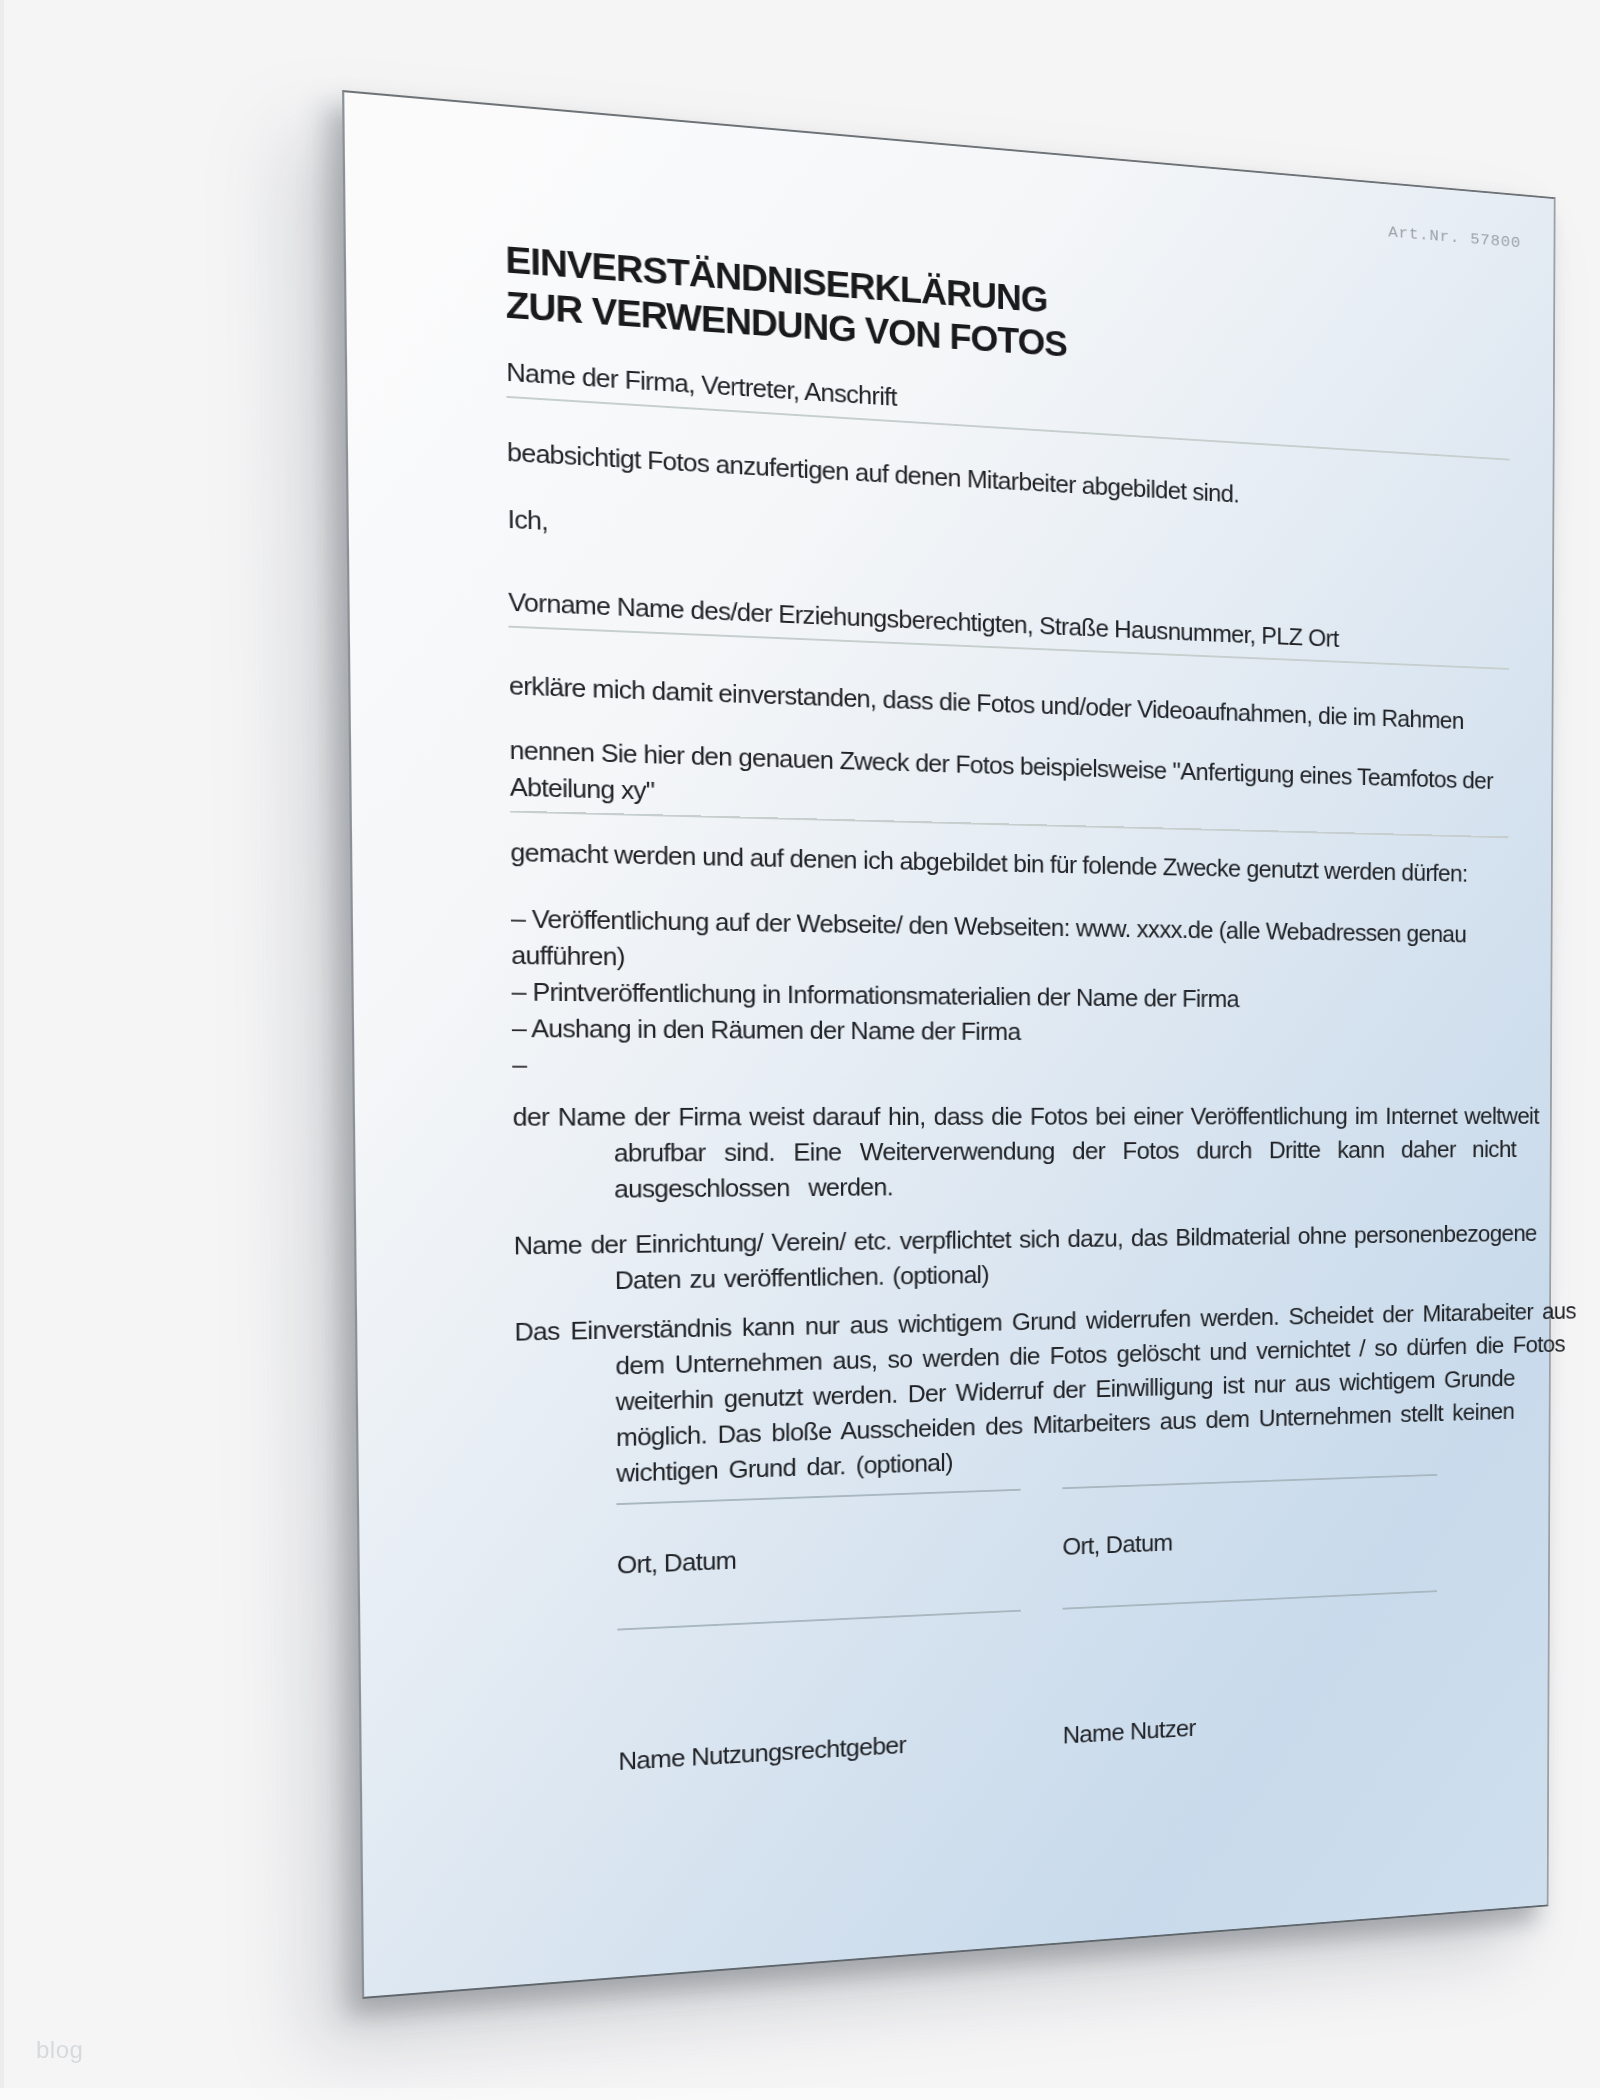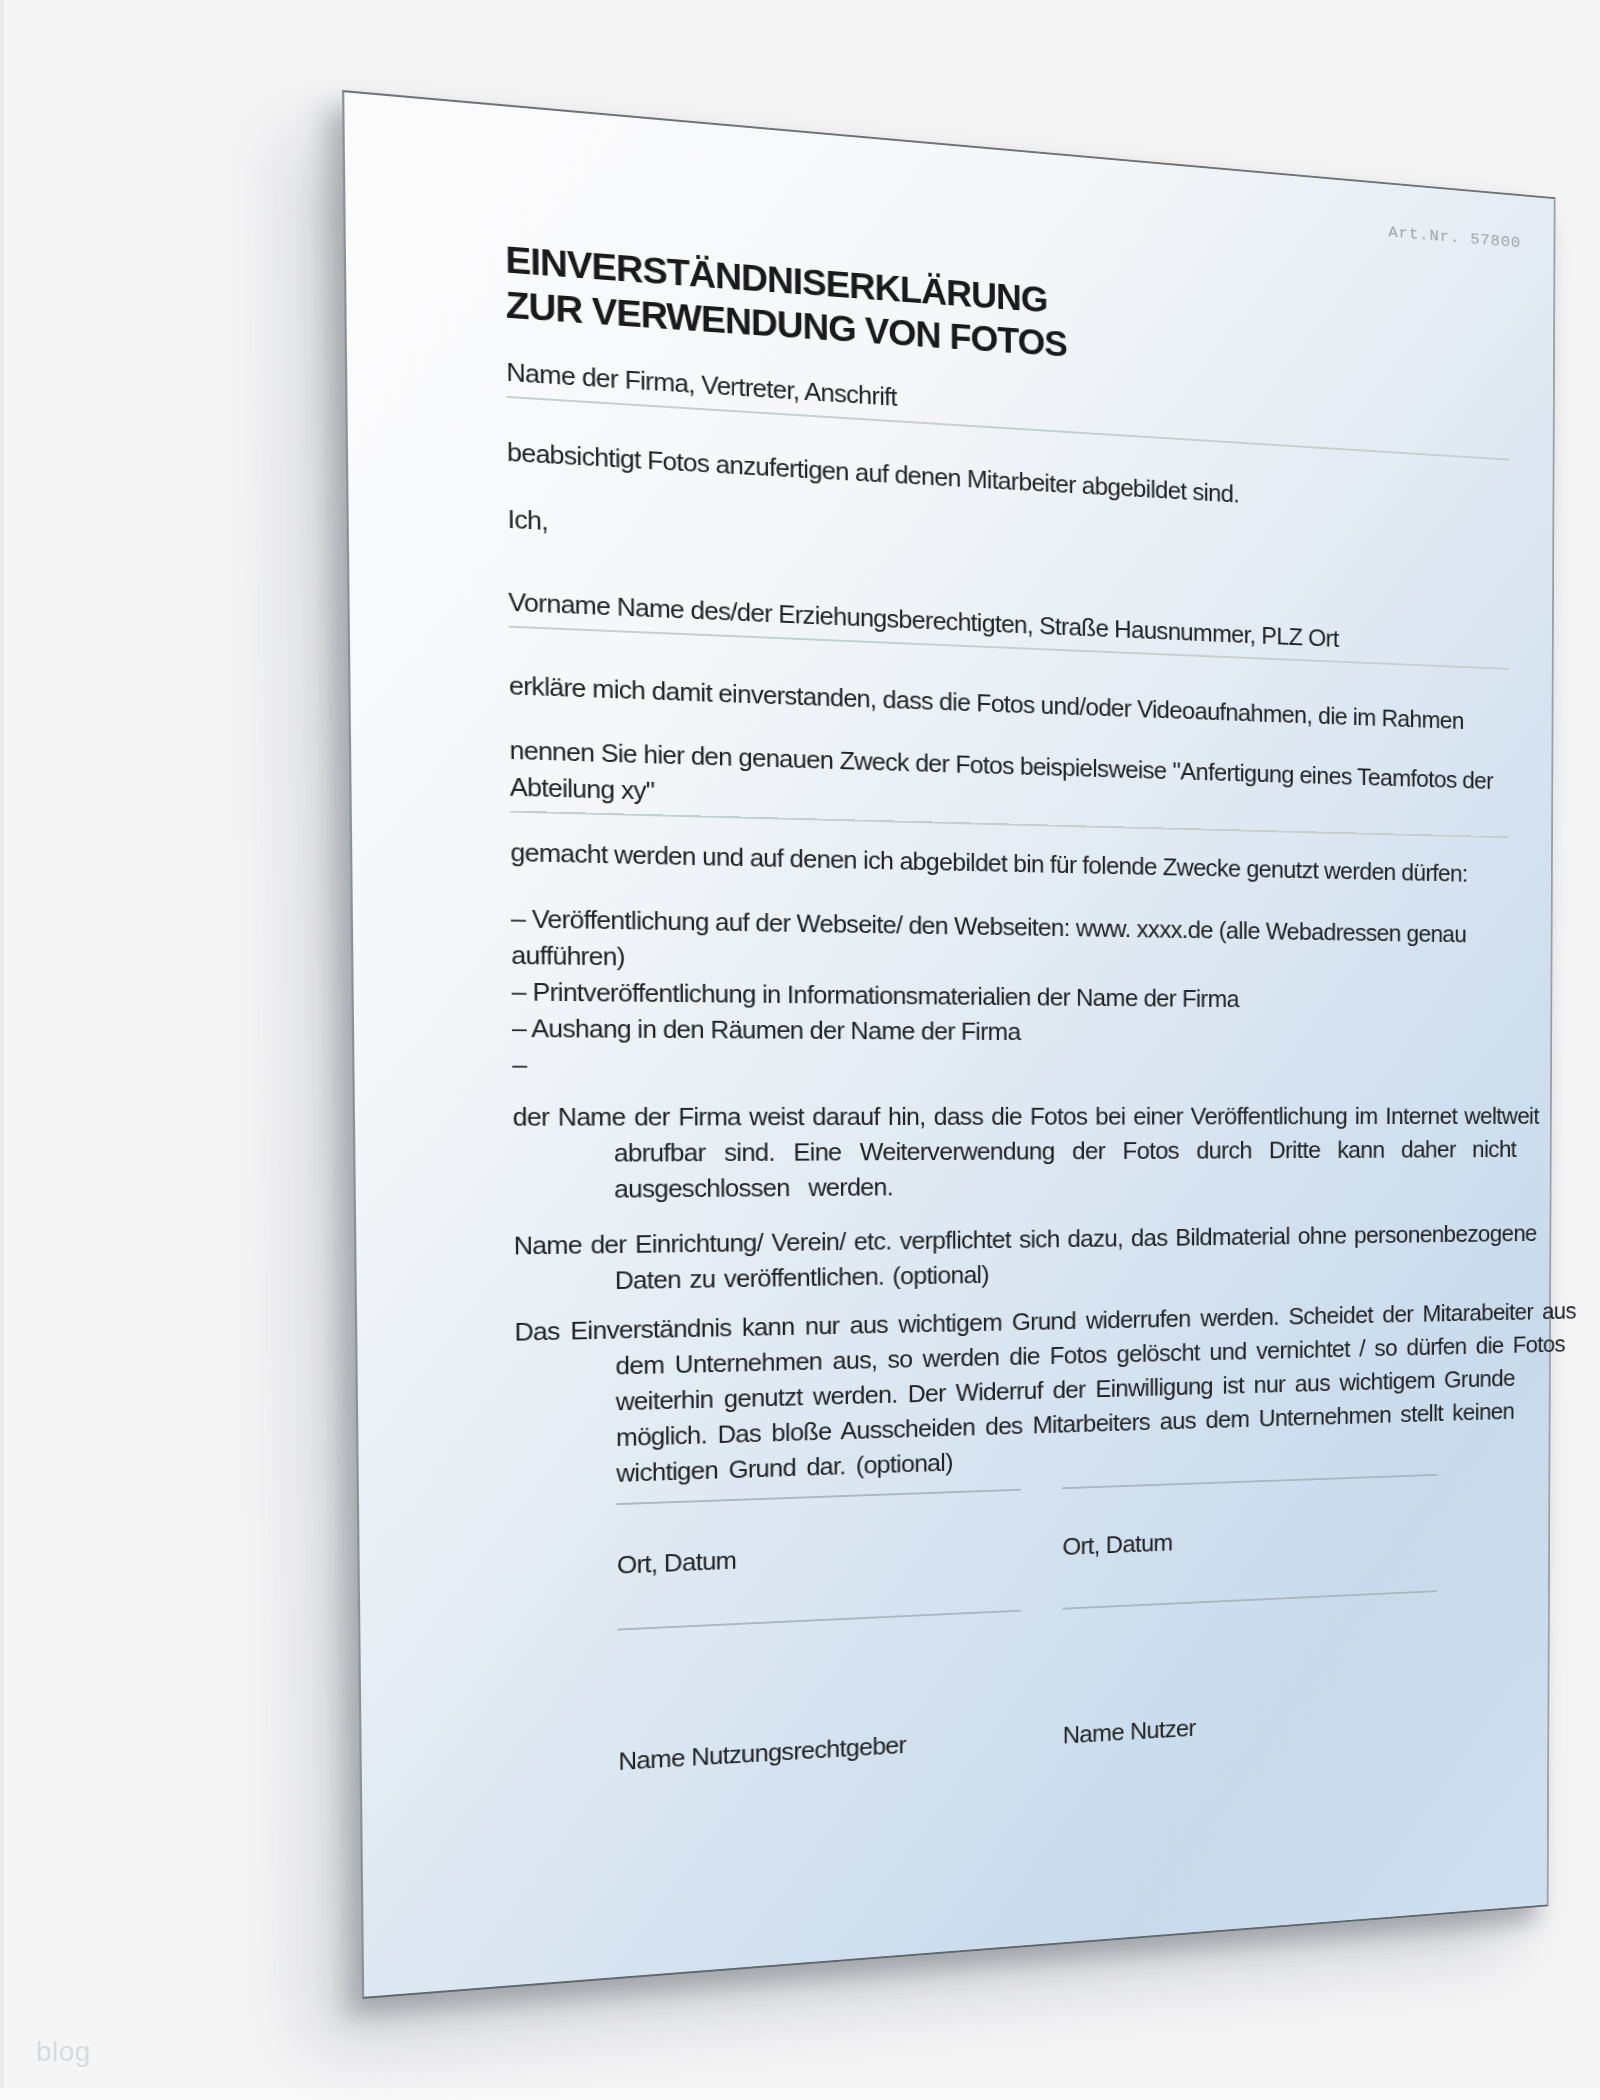--- a/index.html
+++ b/index.html
@@ -13,21 +13,21 @@
   .canvas-edge-left {
     position: absolute; left: 0; top: 0; width: 4px; height: 2100px;
     background: #ececee;
   }
   .canvas-edge-bottom {
     position: absolute; left: 0; bottom: 0; width: 1600px; height: 12px;
     background: #fafafa;
   }
   .watermark {
     position: absolute; left: 36px; top: 2036px;
-    font-size: 28px; color: #d7dadd; letter-spacing: 0.5px;
+    font-size: 24px; color: #d7dadd; letter-spacing: 0.5px;
   }
   
   .sheet {
     position: absolute; left: 0; top: 0;
     width: 1210px; height: 1905px;
     transform-origin: 0 0;
     transform: matrix3d(1.15124, 0.10763, 0, 0.00009745,
                         0.014968, 1.024633, 0, 0.000012347,
                         0, 0, 1, 0,
                         342, 90, 0, 1);

